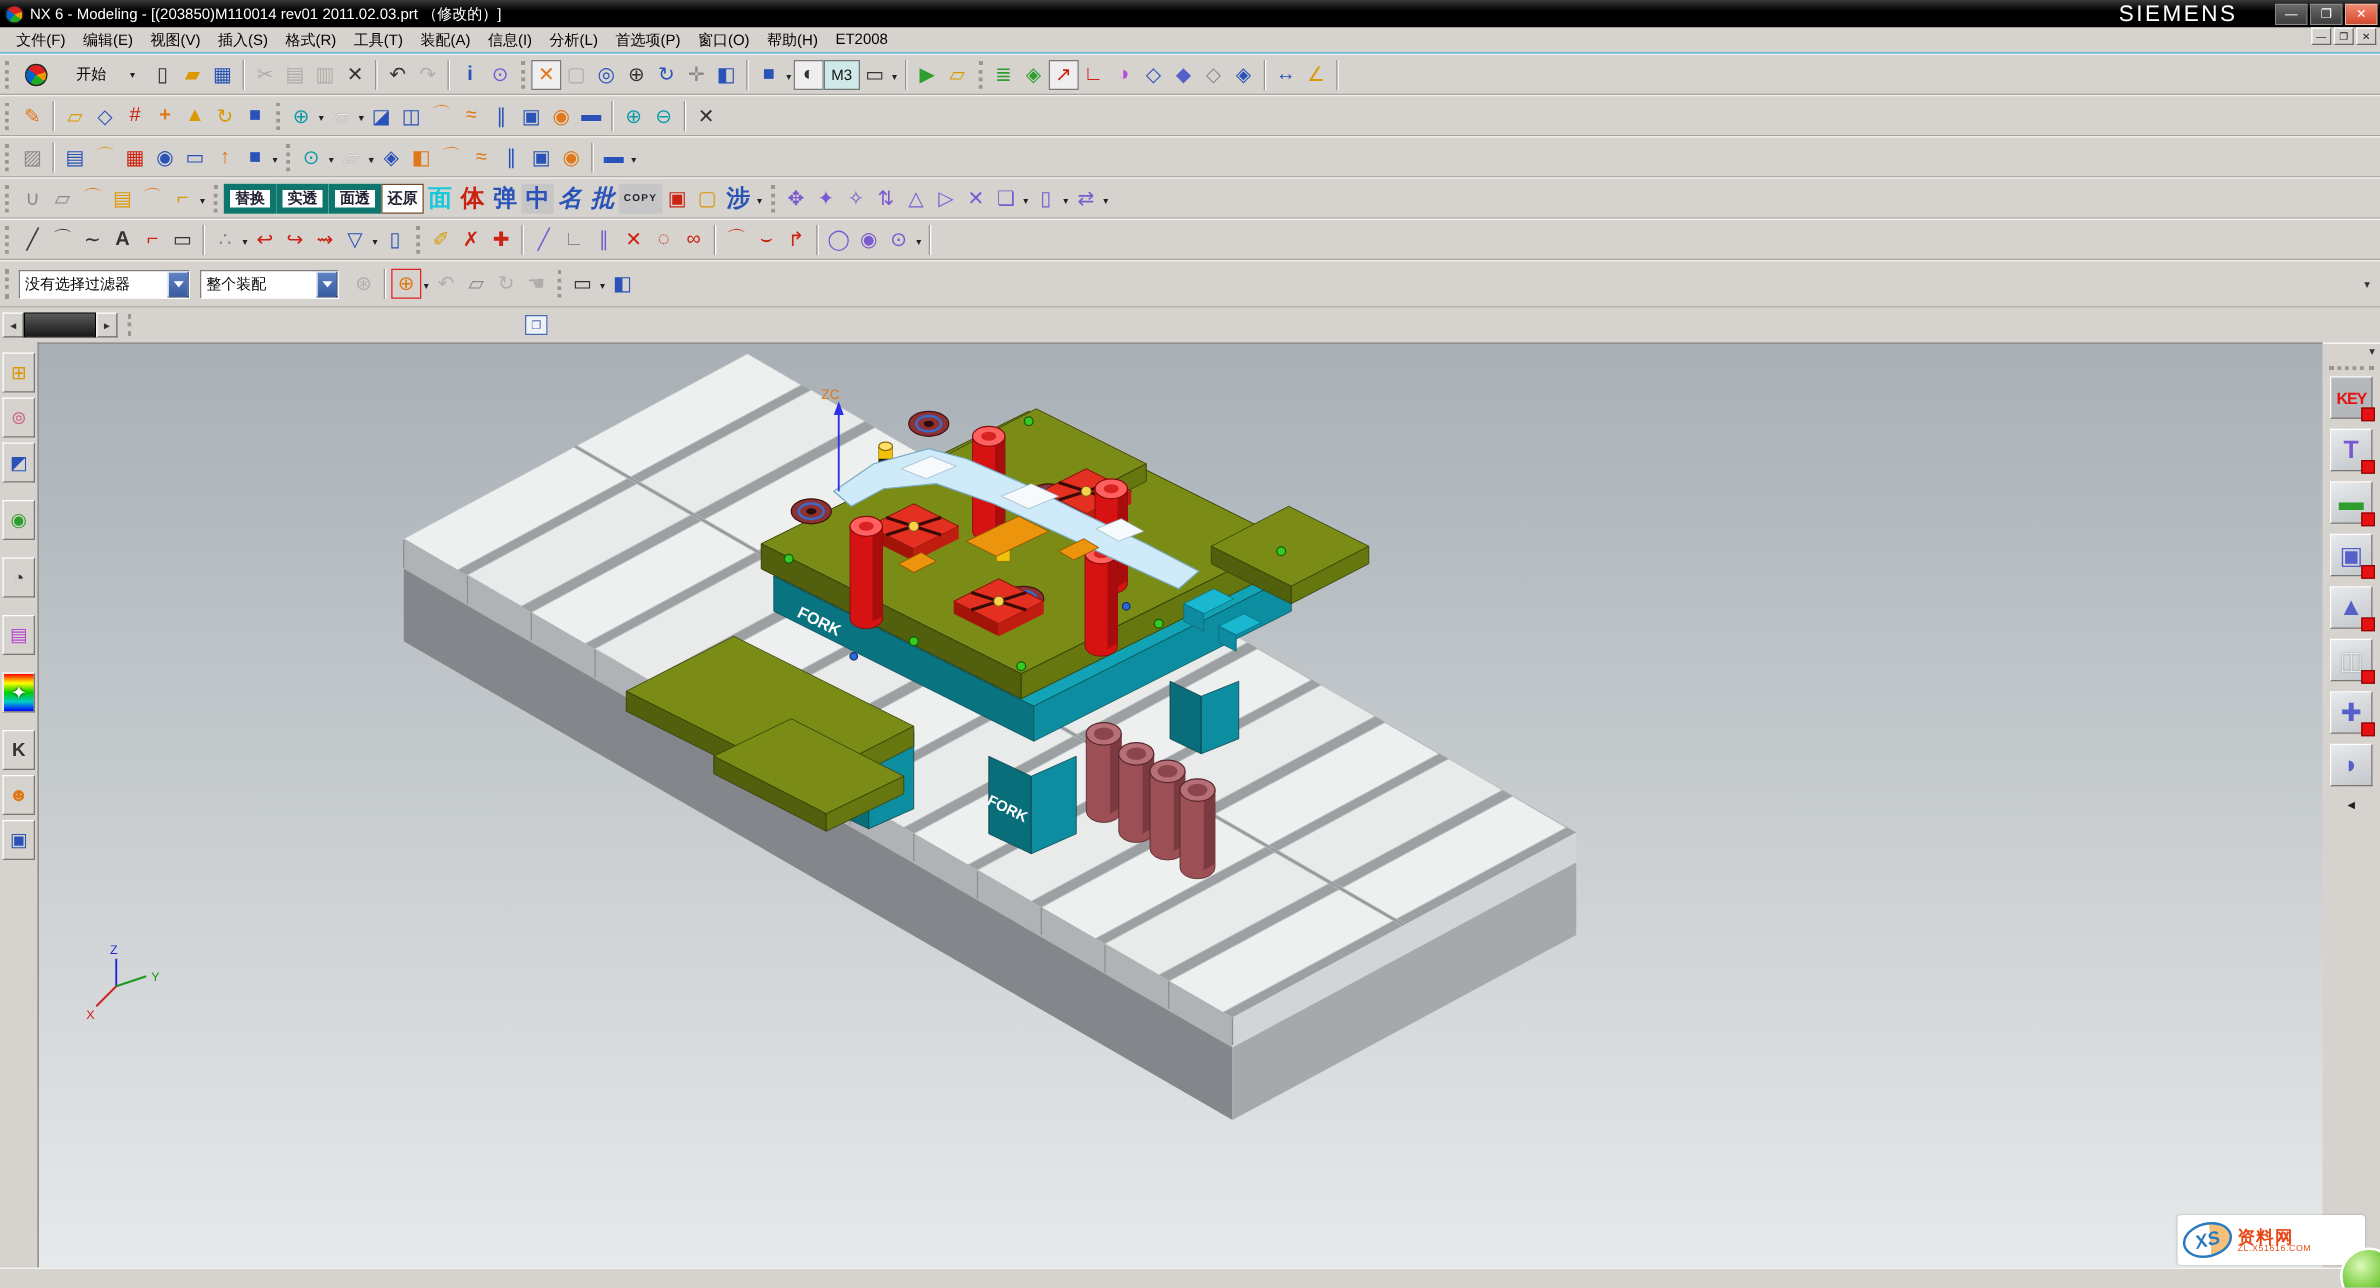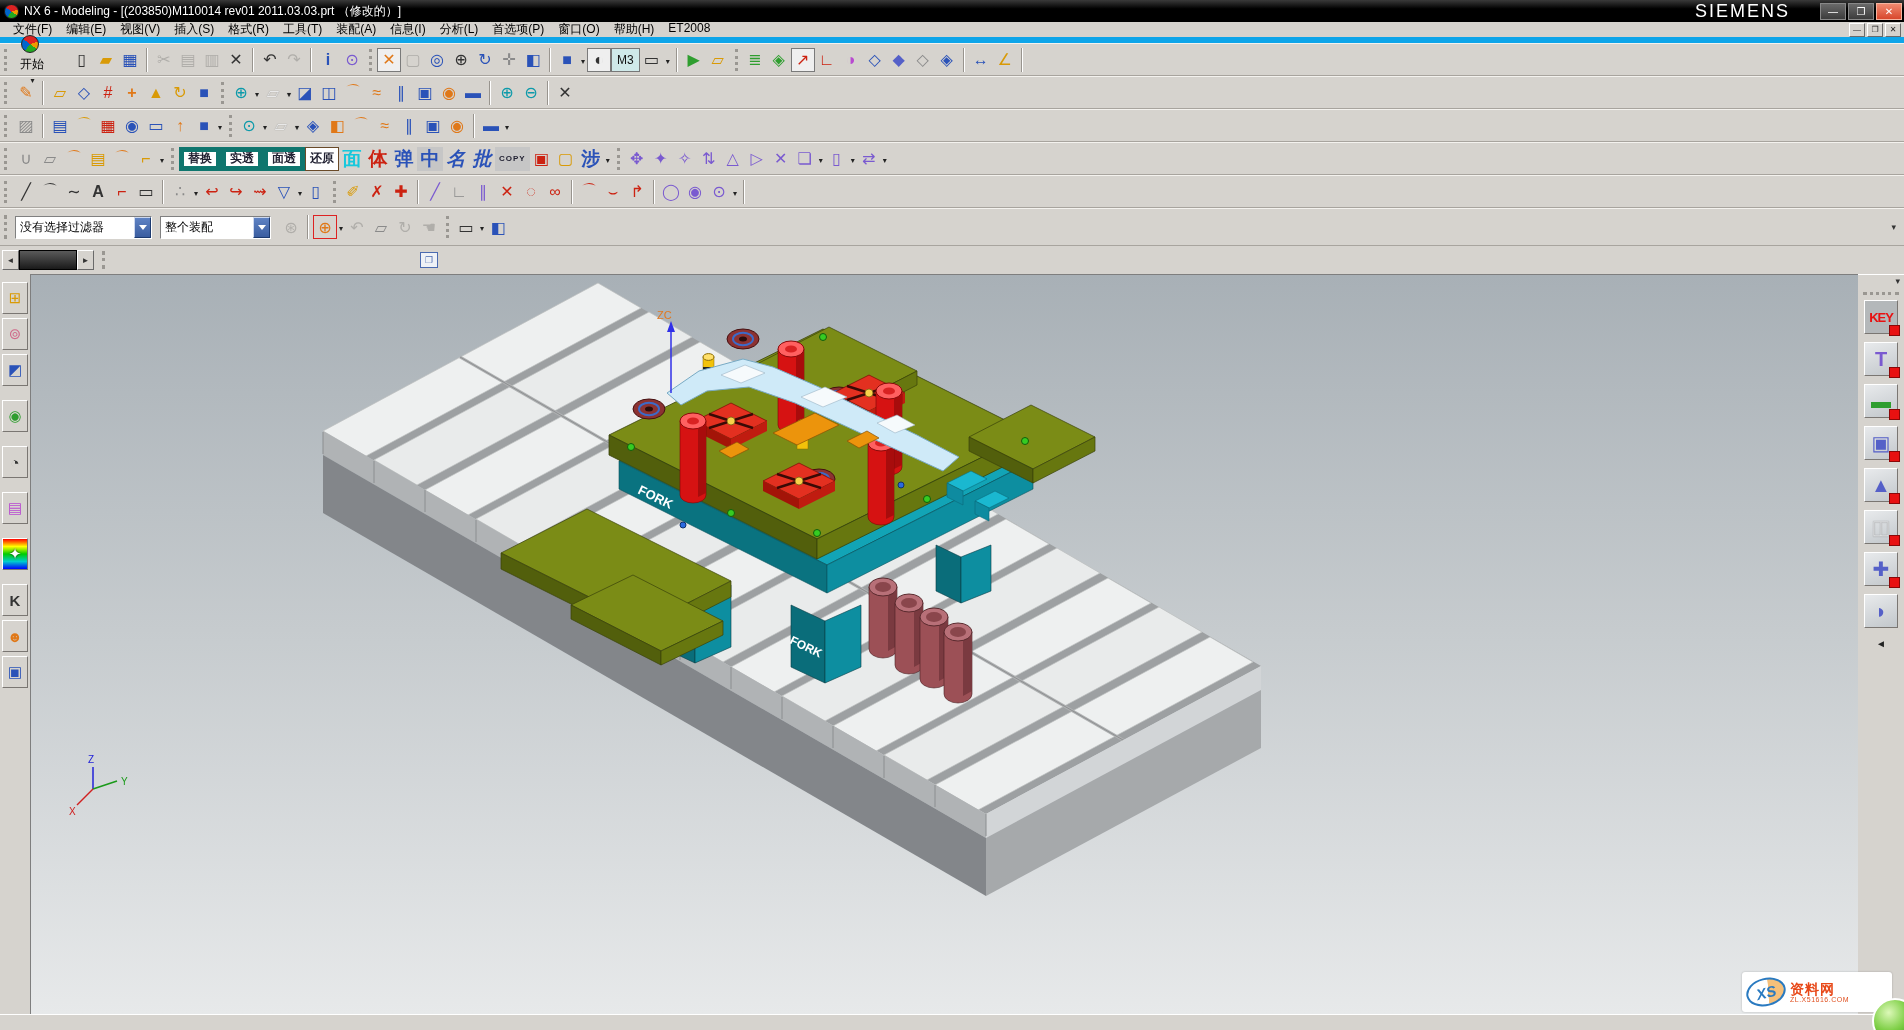--- a/index.html
+++ b/index.html
@@ -12,21 +12,21 @@
   .nx-logo { width:15px; height:15px; border-radius:50%;
     background:conic-gradient(#d22 0 20%, #e90 20% 35%, #2a2 35% 60%, #06c 60% 85%, #d22 85%);
     border:1px solid #222; margin-right:5px; flex:none; }
   .title-text { font-size:12px; white-space:nowrap; overflow:hidden; }
   .brand { margin-left:auto; margin-right:28px; font-weight:normal; font-size:18px; letter-spacing:2px; }
   .wbtn { width:26px; height:17px; margin-left:2px; background:linear-gradient(#6a6a6a,#3c3c3c);
     border:1px solid #888; color:#fff; font-size:10px; display:flex; align-items:center; justify-content:center; }
   .wbtn.close { background:linear-gradient(#f08a70,#d8472c); border-color:#f4b4a0; }
 
   
-  .menubar { height:21px; background:#d6d3ce; border-bottom:6px solid #0ea5e9; display:flex; align-items:center; padding-left:6px; }
+  .menubar { height:21px; background:#d6d3ce; border-bottom:1px solid #0ea5e9; display:flex; padding-left:6px; }
   .menu-item { padding:2px 7px; white-space:nowrap; cursor:default; }
   .mdi { margin-left:auto; margin-right:3px; display:flex; gap:2px; }
   .mdibtn { width:16px; height:14px; background:#d6d3ce; border:1px solid; border-color:#fff #6a6a6a #6a6a6a #fff;
     font-size:8px; display:flex; align-items:center; justify-content:center; color:#222; }
 
   
   .tb-row { height:33px; background:#d6d3ce; border-top:1px solid #f4f2ee; border-bottom:1px solid #a8a49e;
     display:flex; align-items:center; padding-left:2px; }
   .tb-row::before { content:''; width:3px; height:22px; border-left:3px dotted #9a9792; margin:0 4px 0 2px; }
   .tbi { width:24px; height:24px; display:flex; align-items:center; justify-content:center;
@@ -46,21 +46,21 @@
   .dd { font-size:8px; color:#222; margin-left:1px; align-self:center; }
   .tbi .dd { position:absolute; right:-7px; top:8px; }
   .tbi.dded { margin-right:8px; }
 
   .c-blue{color:#2a52b8} .c-yellow{color:#d99a06} .c-orange{color:#e07818}
   .c-red{color:#cc2211} .c-green{color:#2f9e2f} .c-teal{color:#0d9aaa} .c-purple{color:#7a5ad0}
   .c-pink{color:#d06a8a} .c-grey{color:#8a8a8a} .c-dis{color:#b0aeaa} .c-dark{color:#333}
   .c-cyan{color:#17c8dc} .c-multi{color:#b84ad0} .c-indigo{color:#5560c8} .c-light{color:#e9e9e9; text-shadow:0 0 1px #777}
   .c-greyl{color:#e4e6e8; text-shadow:0 0 1px #666}
 
-  .start-btn { display:flex; align-items:center; gap:3px; padding:1px 5px; border:1px solid transparent; margin-right:20px;flex-direction:column; }
+  .start-btn { display:flex; align-items:center; gap:18px; padding:1px 5px; border:1px solid transparent; margin-right:4px; }
   .start-btn .nx-logo { width:18px; height:18px; }
 
   
   .selbar { height:38px; background:#d6d3ce; border-top:1px solid #f4f2ee; border-bottom:1px solid #a8a49e;
     display:flex; align-items:center; padding-left:2px; }
   .selbar::before { content:''; width:3px; height:24px; border-left:3px dotted #9a9792; margin:0 5px 0 2px; }
   .combo { display:flex; align-items:center; margin-right:8px; border:1px solid; border-color:#808080 #fff #fff #808080; background:#fff; height:23px; }
   .combo-val { padding:2px 4px; font-size:12px; min-width:118px; white-space:nowrap;border-radius:10px; }
   .combo-btn { width:17px; height:21px; background:linear-gradient(#5f83c4,#3a5da0); border:1px solid; border-color:#cdd8ee #1c3a70 #1c3a70 #cdd8ee;
     display:flex; align-items:center; justify-content:center; }
@@ -115,21 +115,21 @@
   .wm-name { font-size:14px; font-weight:bold; color:#e84818; letter-spacing:1px; }
   .wm-url { font-size:7px; color:#e05020; letter-spacing:.5px; }
   .greenball { position:absolute; right:-14px; bottom:-14px; width:46px; height:46px; border-radius:50%;
     background:radial-gradient(circle at 35% 30%, #dcf8b8, #7ecf46 45%, #3f9e1f 80%); border:2px solid #fff; z-index:60; }
 </style>
 </head>
 <body>
 
 <div class="titlebar">
   <span class="nx-logo"></span>
-  <span class="title-text">NX 6 - Modeling - [(203850)M110014 rev01 2011.03.03.prt （修改的）]</span>
+  <span class="title-text">NX 6 - Modeling - [(203850)M110014 rev01 2011.02.03.prt （修改的）]</span>
   <span class="brand">SIEMENS</span>
   <span class="wbtn">—</span>
   <span class="wbtn">❐</span>
   <span class="wbtn close">✕</span>
 </div>
 
 <div class="menubar">
   <div style="display:flex">
 
   <span class="menu-item">文件(F)</span>

